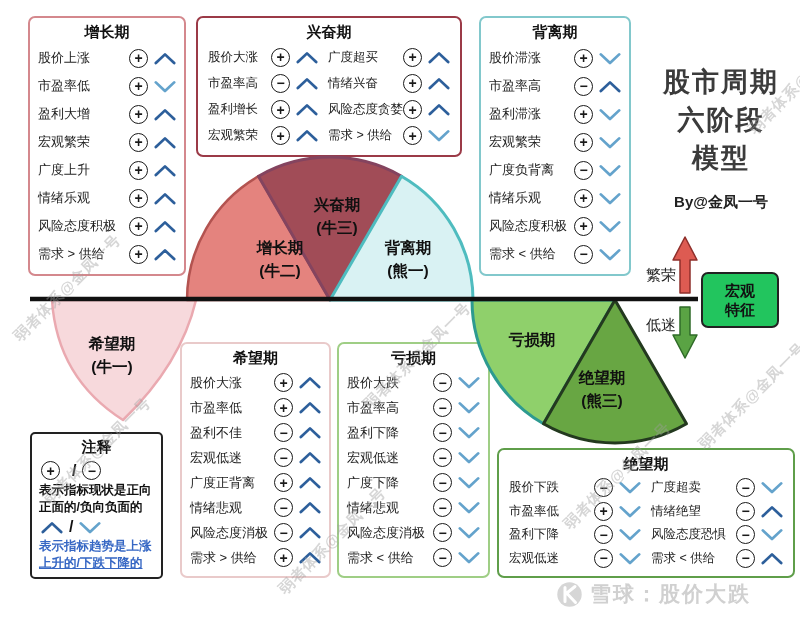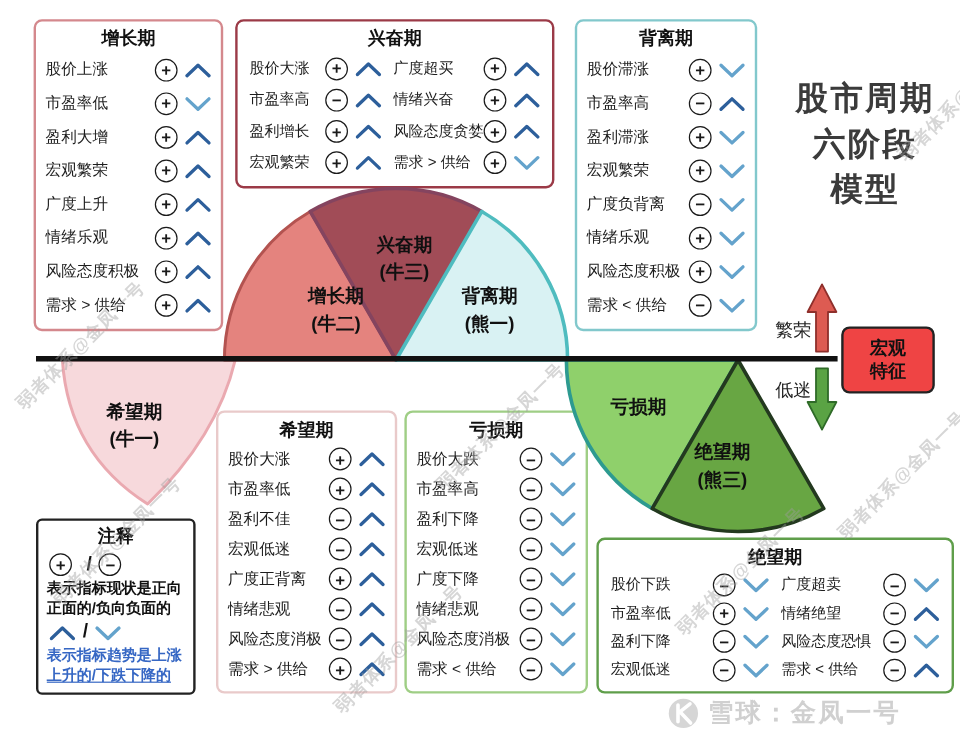--- a/index.html
+++ b/index.html
@@ -19,21 +19,21 @@
         display:flex;align-items:center;justify-content:center;font-size:14px;font-weight:600;
         color:#1a1a1a;margin-right:6px;box-sizing:border-box;line-height:1;background:#fff0;}
   .chev{flex:none;width:22px;height:13px;}
   
   .main-title{position:absolute;left:645px;top:64px;width:152px;text-align:center;
               font-size:27px;font-weight:800;color:#3b3b3b;line-height:1.4;letter-spacing:2px;}
   .byline{margin-top:14px;font-size:15px;font-weight:bold;color:#222;letter-spacing:0;}
   
   .macro-label{position:absolute;font-size:15px;font-weight:normal;color:#222;}
   .macro-box{position:absolute;left:701px;top:272px;width:74px;height:52px;border:2.5px solid #222;
-             border-radius:7px;background:#ef4444;display:flex;flex-direction:column;align-items:center;
+             border-radius:7px;background:#22c55e;display:flex;flex-direction:column;align-items:center;
              justify-content:center;font-size:15px;font-weight:bold;color:#111;line-height:1.3;}
   
   .diagram{position:absolute;left:0;top:0;pointer-events:none;}
   .seg-label{position:absolute;text-align:center;font-weight:bold;font-size:15.5px;
              color:#101010;line-height:1.5;}
   
   .notes{position:absolute;left:30px;top:432px;width:133px;height:147px;border:2px solid #222;
          border-radius:5px;background:#fff;padding:4px 7px;box-sizing:border-box;}
   .notes .box-title{padding:0 0 1px;}
   .note-icons{display:flex;align-items:center;gap:6px;margin:3px 0 2px;padding-left:2px;
@@ -446,20 +446,21 @@
     </div>
     <div class="note-text blue">
       <span>表示指标趋势是上涨</span><br><span class="ul">上升的/下跌下降的</span>
     </div>
   </div>
 
   <div class="main-title">
     <div>股市周期</div>
     <div>六阶段</div>
     <div>模型</div>
+    <div class="byline">By@金凤一号</div>
   </div>
 
   <div class="macro-label" style="left:646px;top:266px;">繁荣</div>
   <div class="macro-label" style="left:646px;top:316px;">低迷</div>
   <div class="macro-box">
     <div>宏观</div>
     <div>特征</div>
   </div>
 
   <svg class="diagram" width="800" height="617" viewBox="0 0 800 617">
@@ -504,16 +505,16 @@
   <div class="wm" style="left:560px;top:520px;">弱者体系@金凤一号</div>
   <div class="wm" style="left:695px;top:440px;">弱者体系@金凤一号</div>
   <div class="wm" style="left:745px;top:125px;">弱者体系@金凤一号</div>
   <div class="wm" style="left:40px;top:495px;">弱者体系@金凤一号</div>
 
   <div class="brand">
     <svg width="27" height="27" viewBox="0 0 27 27">
       <circle cx="13.5" cy="13.5" r="12.2" fill="#d6d6d6"></circle>
       <path d="M9 6.5 L9 20.5 M9 13.5 L19 5.5 M11 12.5 L19.5 21.5" stroke="#ffffff" stroke-width="3" fill="none" stroke-linecap="round"></path>
     </svg>
-    <span>雪球：金凤一号</span>
+    <span>雪球：股价大跌</span>
   </div>
 
 </div>
 
 </body></html>

